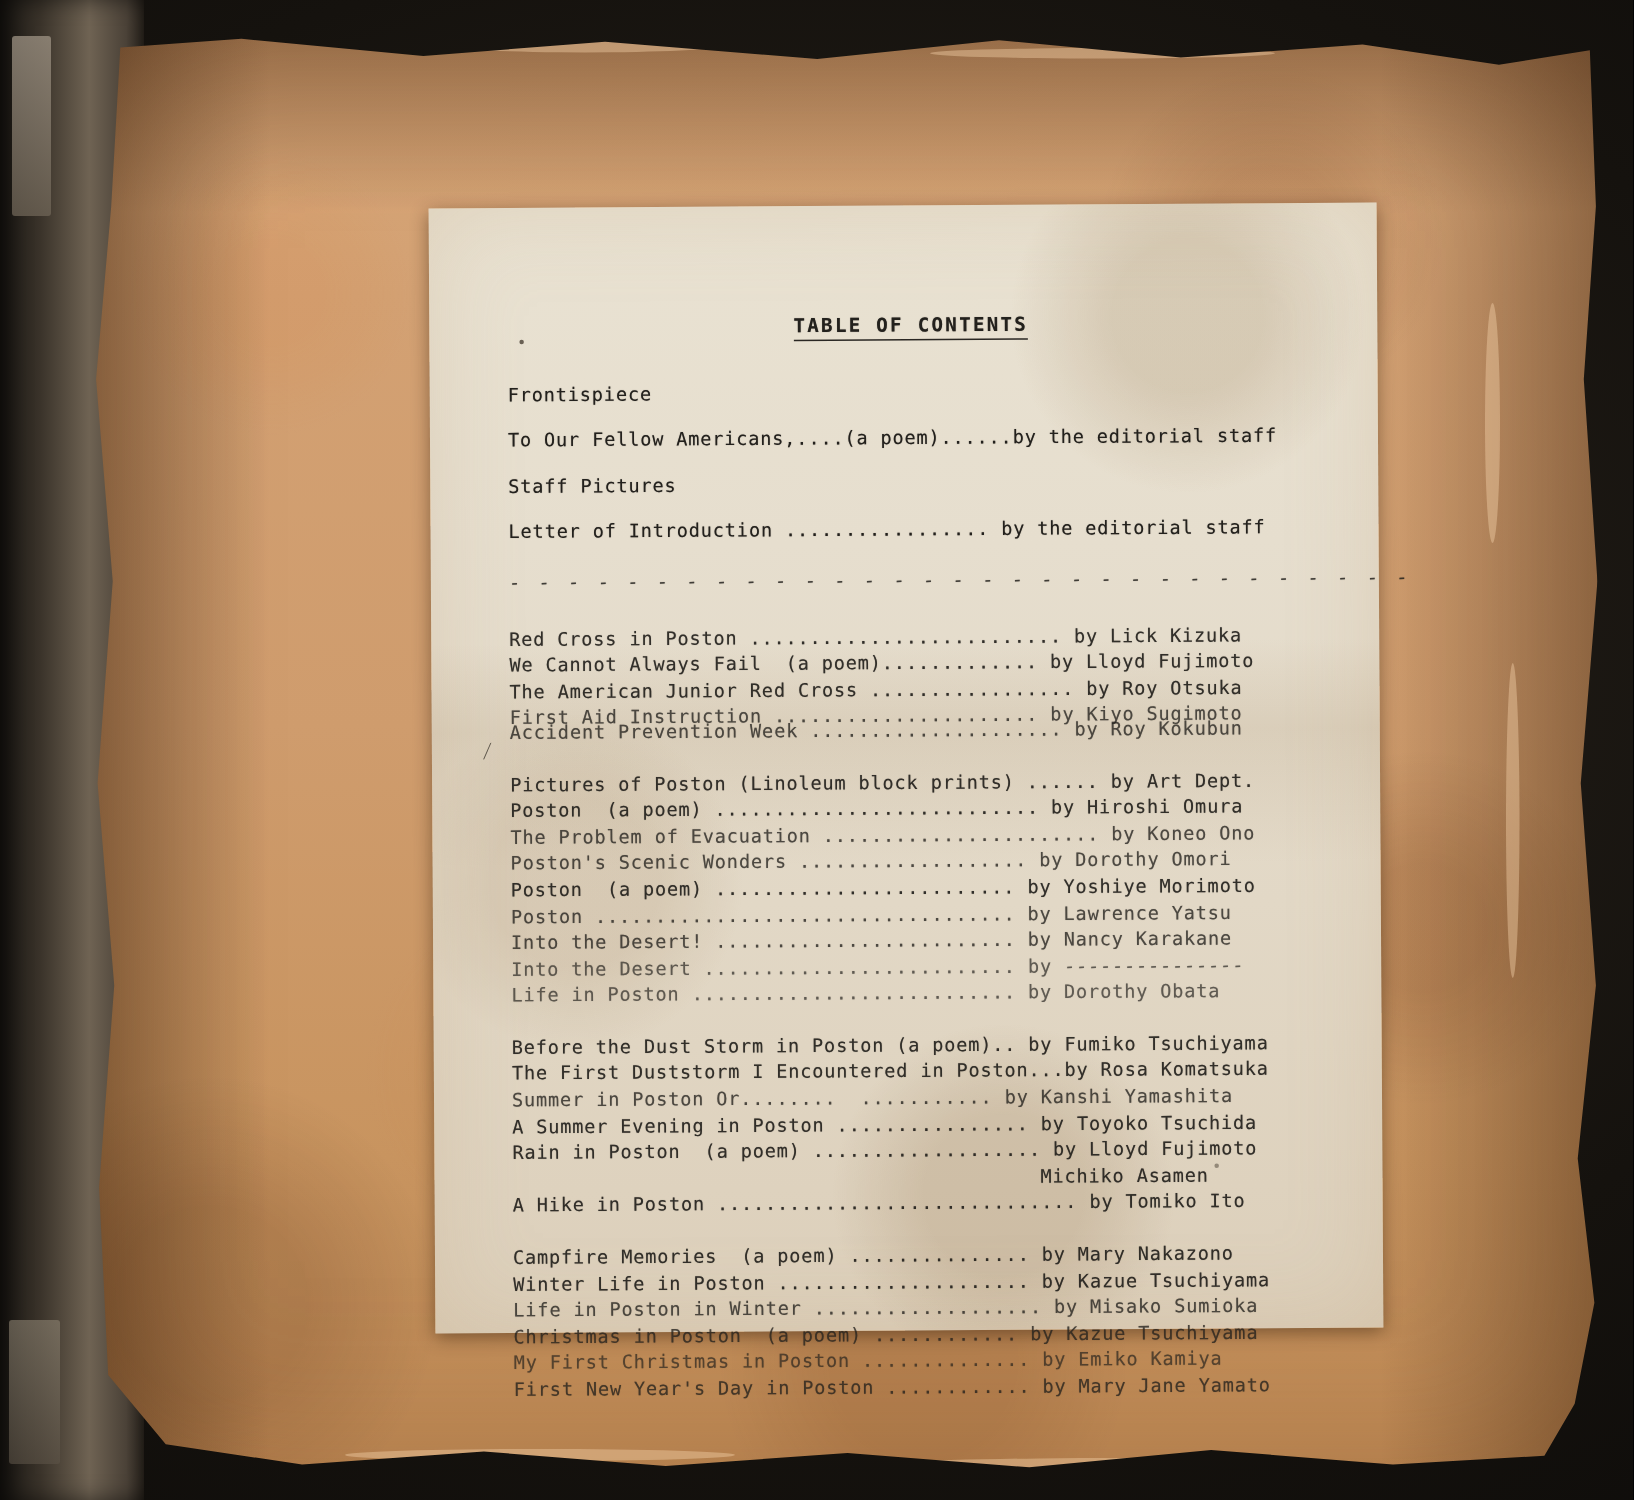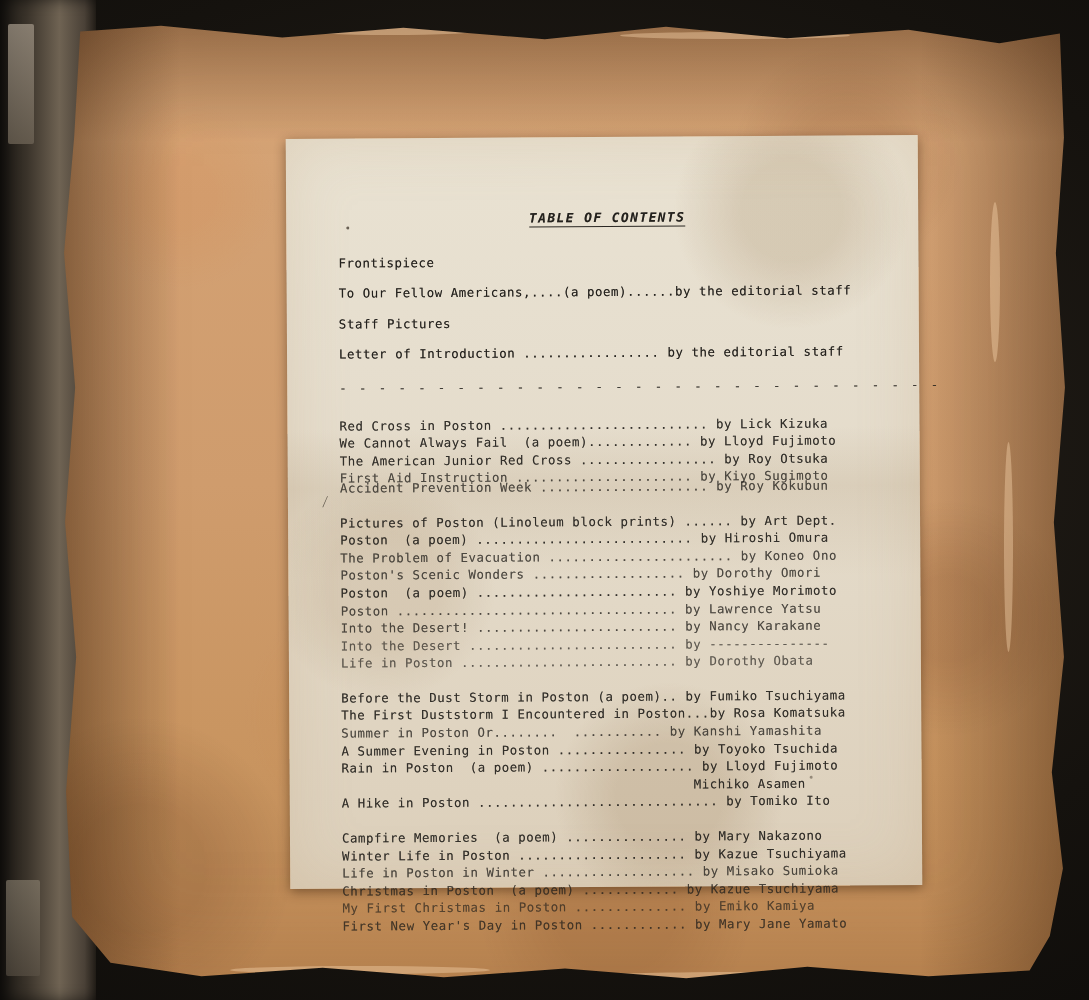--- a/index.html
+++ b/index.html
@@ -179,21 +179,20 @@
     text-align: center;
     margin-left: -16px;
     margin-bottom: 26px;
     font-size: 12.8px;
     letter-spacing: 1.5px;
     font-weight: 700;
   }
   #doc-title span {
     border-bottom: 1px solid #2a2723;
     padding-bottom: 1px;
-    font-style: italic;
   }
 
   .front-line {
     margin-bottom: 13px;
     white-space: pre;
   }
 
   #rule {
     white-space: pre;
     letter-spacing: 2.4px;

